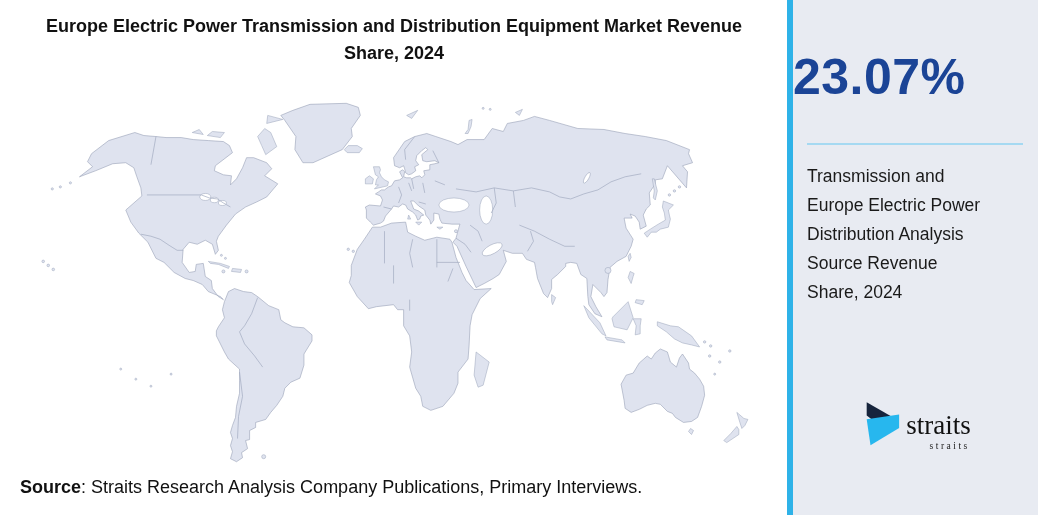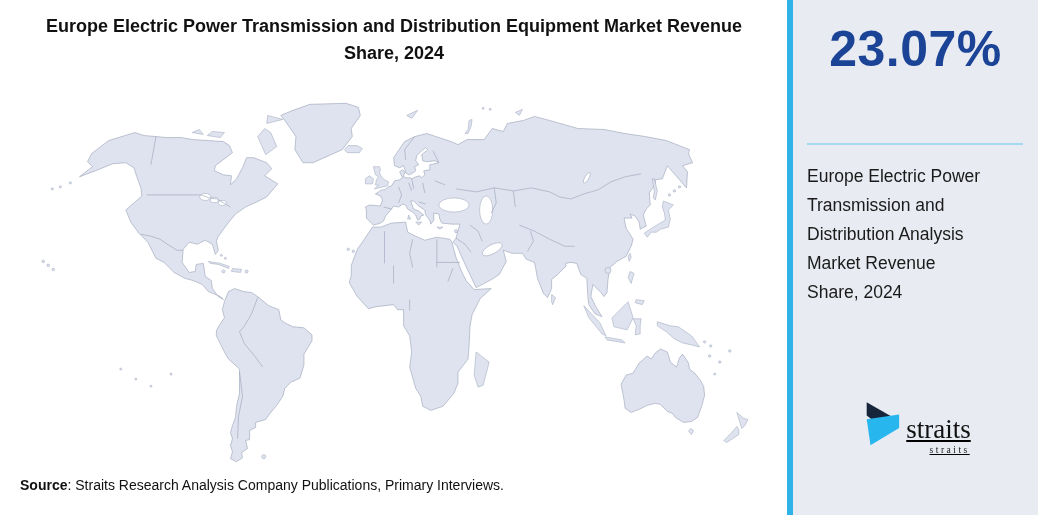--- a/index.html
+++ b/index.html
@@ -2,31 +2,31 @@
 <html><head>
 <meta charset="utf-8">
 <style>
   html,body{margin:0;padding:0;background:#fff;}
   .stage{position:relative;width:1038px;height:515px;background:#ffffff;
          font-family:"Liberation Sans",sans-serif;overflow:hidden;padding-left:20px;}
   .main{position:absolute;left:0;top:0;width:787px;height:515px;background:#fff;}
   .title{position:absolute;left:0;top:13px;width:788px;text-align:center;
          font-size:18px;font-weight:bold;line-height:27px;color:#111;}
   .map-wrap{position:absolute;left:10px;top:95px;width:750px;height:370px;}
-  .source{position:absolute;left:20px;top:477px;font-size:14px;color:#111;}
+  .source{position:absolute;left:20px;top:477px;font-size:18px;color:#111;}
   .source b{font-weight:bold;}
   .vdiv{position:absolute;left:787px;top:0;width:6px;height:515px;background:#2eb2e8;}
   .sidebar{position:absolute;left:793px;top:0;width:245px;height:515px;background:#e8ebf2;}
-  .stat{position:absolute;top:20px;left:0;width:100%;text-align:center;
+  .stat{position:absolute;top:48px;left:0;width:100%;text-align:left;
         font-size:50px;font-weight:bold;color:#1b4496;letter-spacing:.5px;}
   .hrule{position:absolute;top:143px;left:14px;width:216px;height:2px;background:#a5d9f2;}
   .desc{position:absolute;top:162px;left:14px;width:222px;font-size:17.5px;
         line-height:29px;color:#1a1a1a;}
   .logo{position:absolute;top:399px;left:0;width:100%;display:flex;
-        justify-content:center;align-items:flex-end;gap:4px;text-decoration:underline;}
+        justify-content:center;align-items:flex-start;gap:4px;}
   .logo-icon{width:42px;height:56px;flex:0 0 auto;}
   .logo-text{display:flex;flex-direction:column;}
   .logo-name{font-family:"Liberation Serif",serif;font-size:27px;line-height:1;
              color:#111;margin-top:13px;}
   .logo-sub{font-family:"Liberation Serif",serif;font-size:9.5px;letter-spacing:2.5px;
             color:#222;text-align:right;margin-top:2px;padding-right:1px;}
   .land{fill:#dfe3ef;stroke:#99a2b8;stroke-width:.6;stroke-linejoin:round;}
   .lake{fill:#ffffff;stroke:#99a2b8;stroke-width:.5;}
   .bord{fill:none;stroke:#a3abc0;stroke-width:.7;stroke-linejoin:round;}
   .isle{fill:#dfe3ef;stroke:#99a2b8;stroke-width:.5;}
@@ -178,24 +178,24 @@
 
     <div class="source"><b>Source</b><span>: Straits Research Analysis Company Publications, Primary Interviews.</span></div>
   </div>
 
   <div class="vdiv"></div>
 
   <div class="sidebar">
     <div class="stat">23.07%</div>
     <div class="hrule"></div>
     <div class="desc">
+      <div>Transmission and</div>
       <div>Europe Electric Power</div>
-      <div>Transmission and</div>
       <div>Distribution Analysis</div>
-      <div>Market Revenue</div>
+      <div>Source Revenue</div>
       <div>Share, 2024</div>
     </div>
 
     <div class="logo">
       <svg class="logo-icon" viewBox="0 0 44 56">
         <path d="M7,2 33,17 19,25 7,16 Z" fill="#16243c"></path>
         <path d="M7,20 41,15 41,29 11,47 Z" fill="#27b7ee"></path>
       </svg>
       <div class="logo-text">
         <span class="logo-name">straits</span>

